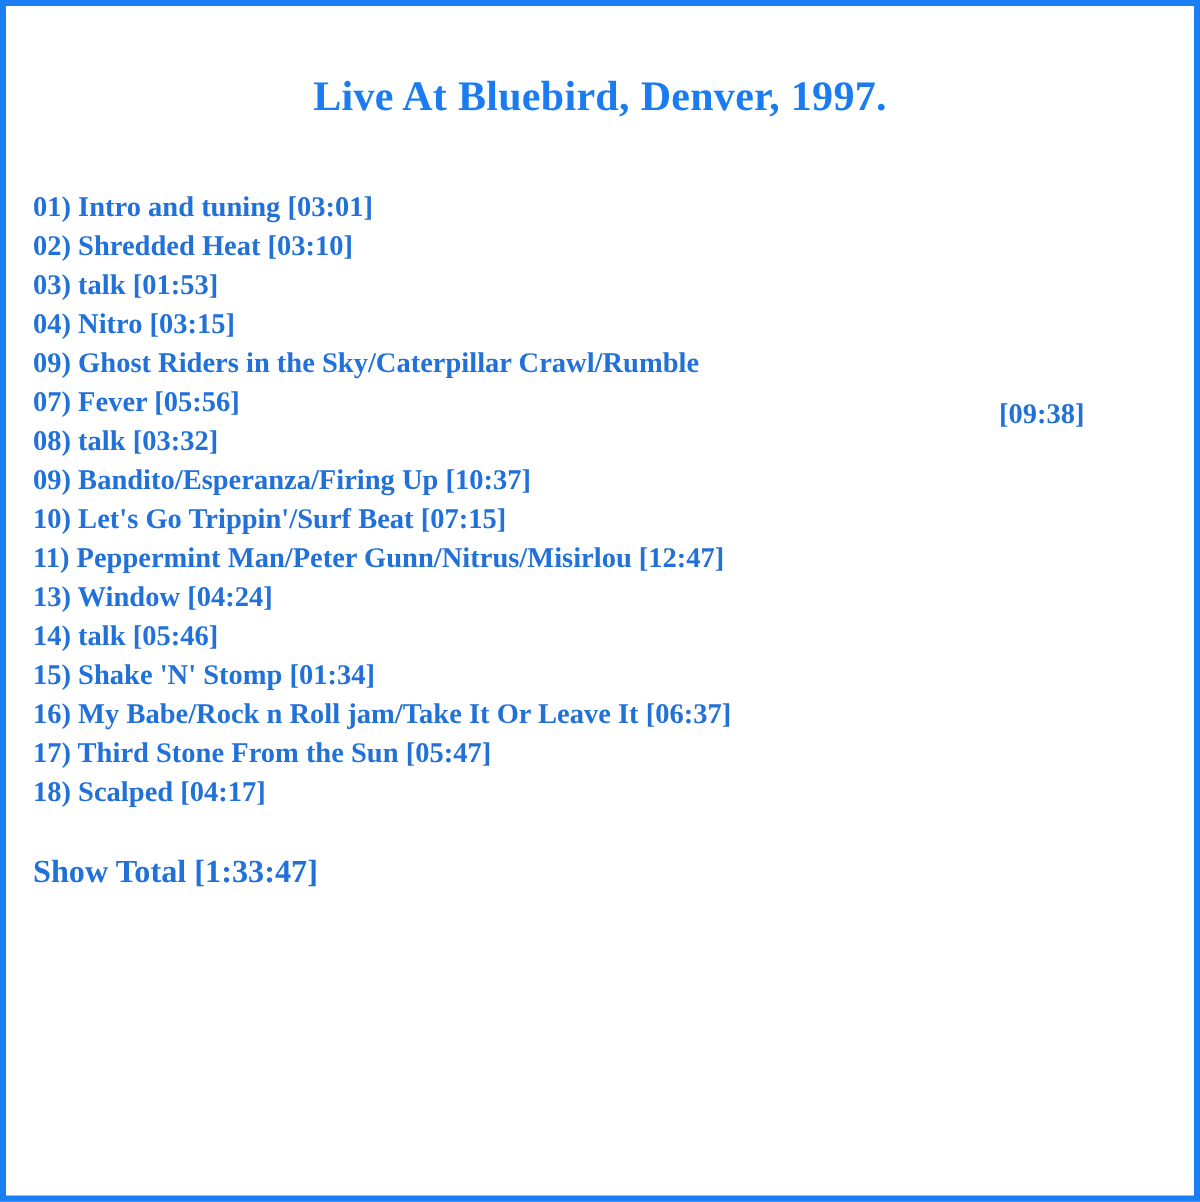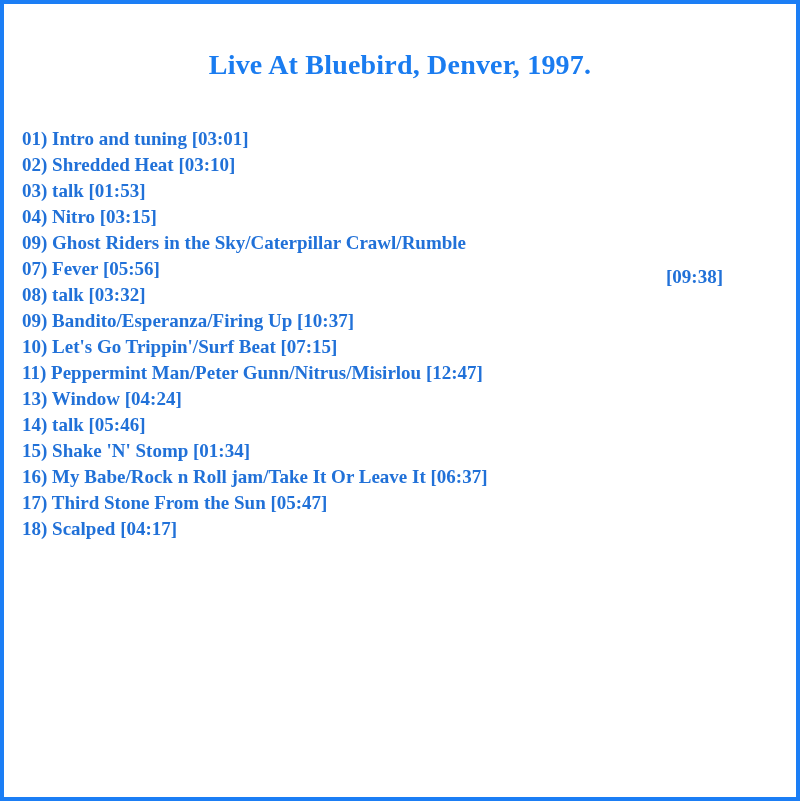--- a/index.html
+++ b/index.html
@@ -95,15 +95,16 @@
       <div class="track-line"><span>09) Bandito/Esperanza/Firing Up [10:37]</span></div>
       <div class="track-line"><span>10) Let's Go Trippin'/Surf Beat [07:15]</span></div>
       <div class="track-line"><span>11) Peppermint Man/Peter Gunn/Nitrus/Misirlou [12:47]</span></div>
       <div class="track-line"><span>13) Window [04:24]</span></div>
       <div class="track-line"><span>14) talk [05:46]</span></div>
       <div class="track-line"><span>15) Shake 'N' Stomp [01:34]</span></div>
       <div class="track-line"><span>16) My Babe/Rock n Roll jam/Take It Or Leave It [06:37]</span></div>
       <div class="track-line"><span>17) Third Stone From the Sun [05:47]</span></div>
       <div class="track-line"><span>18) Scalped [04:17]</span></div>
       <div class="track-line spacer-line">&nbsp;</div>
+      <div id="show-total">Show Total [1:33:47]</div>
     </div>
 
 </div>
 
 </body></html>

